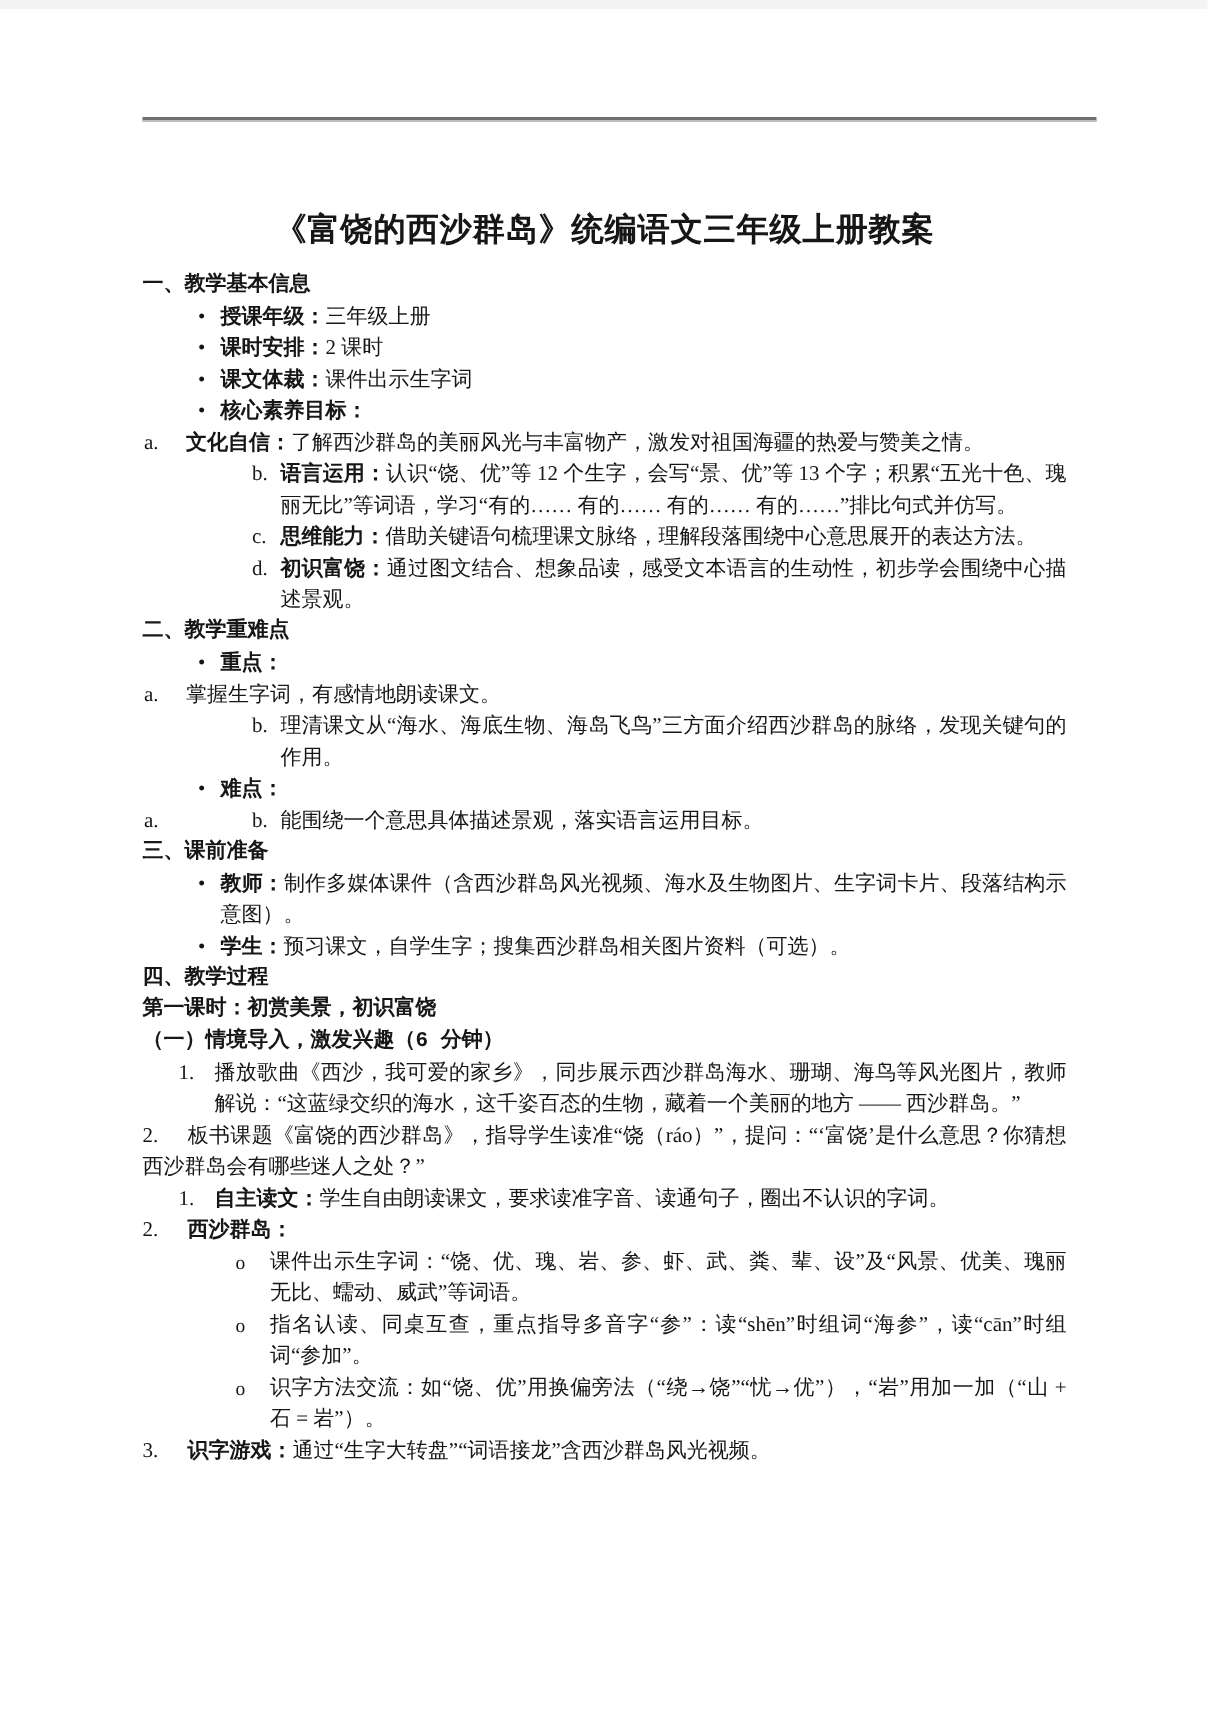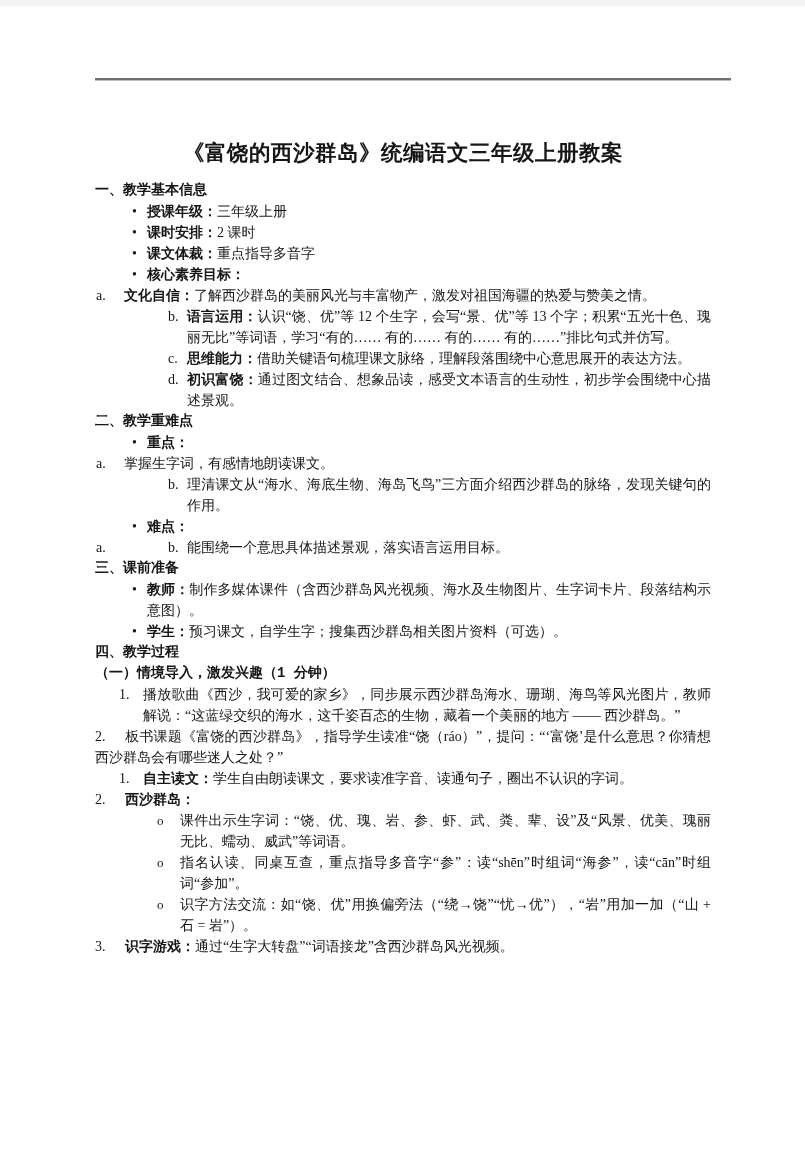--- a/index.html
+++ b/index.html
@@ -45,21 +45,21 @@
   <div class="top-strip"></div>
   <div class="rule"></div>
 
   <div class="content">
     <div class="title">《富饶的西沙群岛》统编语文三年级上册教案</div>
 
     <div class="line l-h">一、教学基本信息</div>
 
     <div class="line l-b1"><span class="marker">•</span><span class="label">授课年级：</span><span class="text">三年级上册</span></div>
     <div class="line l-b1"><span class="marker">•</span><span class="label">课时安排：</span><span class="text">2 课时</span></div>
-    <div class="line l-b1"><span class="marker">•</span><span class="label">课文体裁：</span><span class="text">重点指导多音字</span></div>
+    <div class="line l-b1"><span class="marker">•</span><span class="label">课文体裁：</span><span class="text">课件出示生字词</span></div>
     <div class="line l-b1"><span class="marker">•</span><span class="label">核心素养目标：</span><span class="text"></span></div>
 
     <div class="line l-a"><span class="marker">a.</span><span class="label">文化自信：</span><span class="text">了解西沙群岛的美丽风光与丰富物产，激发对祖国海疆的热爱与赞美之情。</span></div>
     <div class="line l-b"><span class="marker">b.</span><span class="label">语言运用：</span><span class="text">认识“饶、优”等 12 个生字，会写“景、优”等 13 个字；积累“五光十色、瑰丽无比”等词语，学习“有的…… 有的…… 有的…… 有的……”排比句式并仿写。</span></div>
     <div class="line l-b"><span class="marker">c.</span><span class="label">思维能力：</span><span class="text">借助关键语句梳理课文脉络，理解段落围绕中心意思展开的表达方法。</span></div>
     <div class="line l-b"><span class="marker">d.</span><span class="label">初识富饶：</span><span class="text">通过图文结合、想象品读，感受文本语言的生动性，初步学会围绕中心描述景观。</span></div>
 
     <div class="line l-h">二、教学重难点</div>
 
     <div class="line l-b1"><span class="marker">•</span><span class="label">重点：</span><span class="text"></span></div>
@@ -68,21 +68,22 @@
     <div class="line l-b1"><span class="marker">•</span><span class="label">难点：</span><span class="text"></span></div>
     <div class="line l-a"><span class="marker">a.</span><span class="label"></span></div>
     <div class="line l-b"><span class="marker">b.</span><span class="label"></span><span class="text">能围绕一个意思具体描述景观，落实语言运用目标。</span></div>
 
     <div class="line l-h">三、课前准备</div>
 
     <div class="line l-b1"><span class="marker">•</span><span class="label">教师：</span><span class="text">制作多媒体课件（含西沙群岛风光视频、海水及生物图片、生字词卡片、段落结构示意图）。</span></div>
     <div class="line l-b1"><span class="marker">•</span><span class="label">学生：</span><span class="text">预习课文，自学生字；搜集西沙群岛相关图片资料（可选）。</span></div>
 
     <div class="line l-h">四、教学过程</div>
-    <div class="line l-h">（一）情境导入，激发兴趣（1 分钟）</div>
+    <div class="line l-h">第一课时：初赏美景，初识富饶</div>
+    <div class="line l-h">（一）情境导入，激发兴趣（6 分钟）</div>
 
     <div class="line l-n1"><span class="marker">1.</span><span class="label"></span><span class="text">播放歌曲《西沙，我可爱的家乡》，同步展示西沙群岛海水、珊瑚、海鸟等风光图片，教师解说：“这蓝绿交织的海水，这千姿百态的生物，藏着一个美丽的地方 —— 西沙群岛。”</span></div>
     <div class="line l-nf"><span class="marker">2.</span><span class="label"></span><span class="text">板书课题《富饶的西沙群岛》，指导学生读准“饶（ráo）”，提问：“‘富饶’是什么意思？你猜想西沙群岛会有哪些迷人之处？”</span></div>
 
 
     <div class="line l-n1"><span class="marker">1.</span><span class="label">自主读文：</span><span class="text">学生自由朗读课文，要求读准字音、读通句子，圈出不认识的字词。</span></div>
     <div class="line l-nf"><span class="marker">2.</span><span class="label">西沙群岛：</span><span class="text"></span></div>
 
     <div class="line l-o"><span class="marker">o</span><span class="label"></span><span class="text">课件出示生字词：“饶、优、瑰、岩、参、虾、武、粪、辈、设”及“风景、优美、瑰丽无比、蠕动、威武”等词语。</span></div>
     <div class="line l-o"><span class="marker">o</span><span class="label"></span><span class="text">指名认读、同桌互查，重点指导多音字“参”：读“shēn”时组词“海参”，读“cān”时组词“参加”。</span></div>

